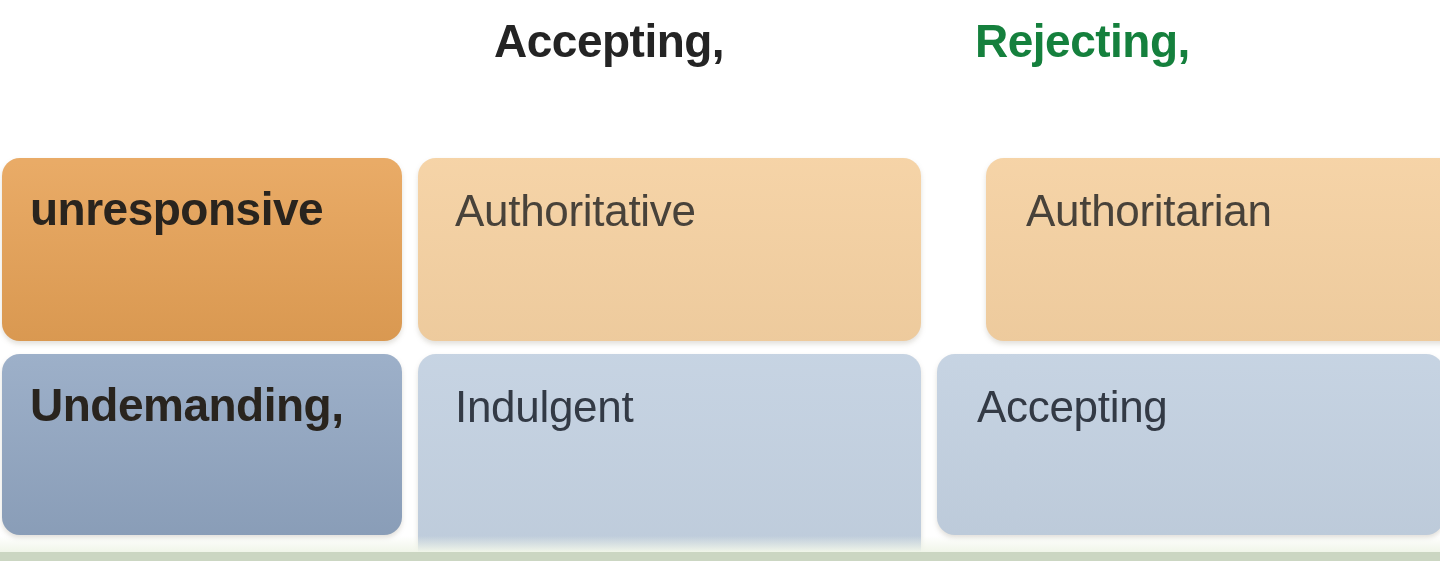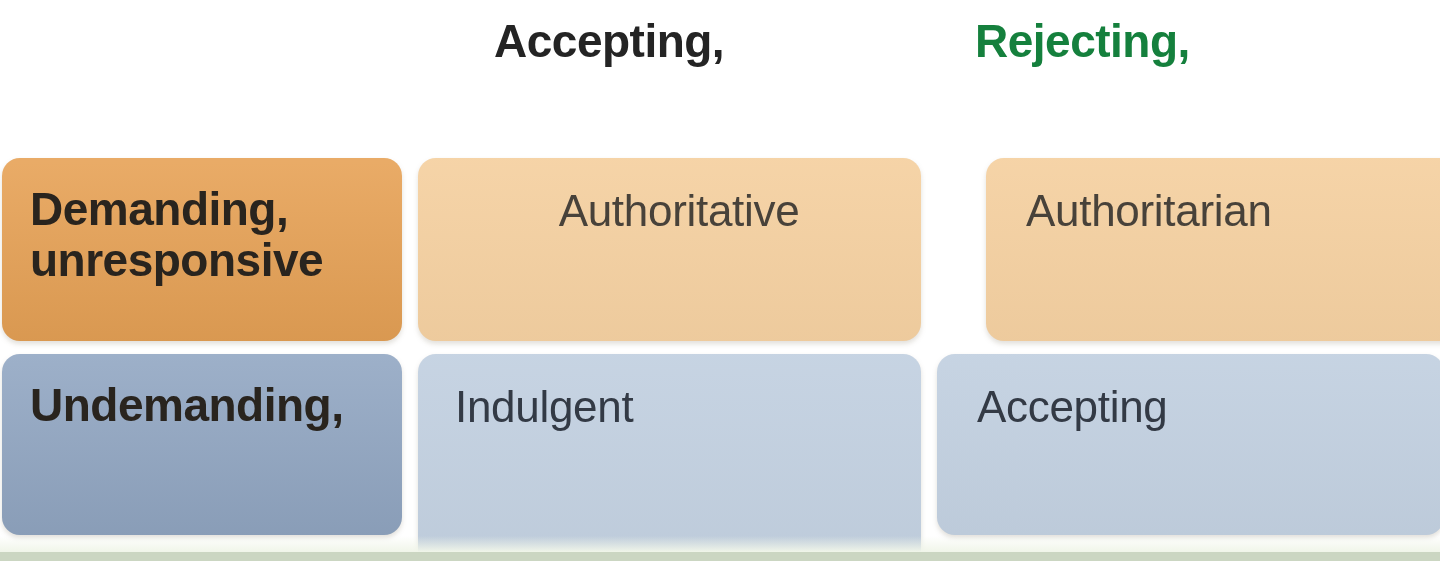--- a/index.html
+++ b/index.html
@@ -40,21 +40,21 @@
   .cell {
     font-size: 44px;
     line-height: 50px;
     letter-spacing: -0.3px;
     padding: 28px 18px 0 37px;
     background-image: linear-gradient(180deg, rgba(255,255,255,0.06), rgba(0,0,0,0.03));
   }
   .cell.col-2 { padding-left: 40px; }
 
   .pos-rh0 { left: 2px;   top: 158px; width: 400px; height: 183px; }
-  .pos-c00 { left: 418px; top: 158px; width: 503px; height: 183px; text-align: center; }
+  .pos-c00 { left: 418px; top: 158px; width: 503px; height: 183px; }
   .pos-c01 { left: 986px; top: 158px; width: 501px; height: 183px; }
   .pos-rh1 { left: 2px;   top: 354px; width: 400px; height: 181px; }
   .pos-c10 { left: 418px; top: 354px; width: 503px; height: 228px; }
   .pos-c11 { left: 937px; top: 354px; width: 507px; height: 181px; }
 
   .bottom-fade {
     position: absolute;
     left: 0; right: 0; bottom: 9px; height: 16px;
     background: linear-gradient(180deg, rgba(238,243,230,0) 0%, #f0f5e9 100%);
   }
@@ -69,21 +69,20 @@
 <div class="stage" style="background-color: rgb(255, 255, 255);">
 
   <div class="colhead colhead-0" style="color: rgb(36, 36, 36); margin-left: 41px;">
     <div>Accepting,</div>
   </div>
   <div class="colhead colhead-1" style="color: #15803d;">
     <div>Rejecting,</div>
   </div>
 
   <div class="box row-header pos-rh0" style="background-color: rgb(231, 162, 86); color: rgb(41, 36, 30);">
-    <div>Demanding,</div>
     <div>unresponsive</div>
   </div>
   <div class="box cell col-1 pos-c00" style="background-color: rgb(245, 209, 162); color: rgb(72, 66, 58);">
     <span>Authoritative</span>
   </div>
   <div class="box cell col-2 pos-c01" style="background-color: rgb(245, 209, 162); color: rgb(72, 66, 58);">
     <span>Authoritarian</span>
   </div>
 
   <div class="box row-header pos-rh1" style="background-color: rgb(146, 167, 195); color: rgb(41, 36, 30);">

